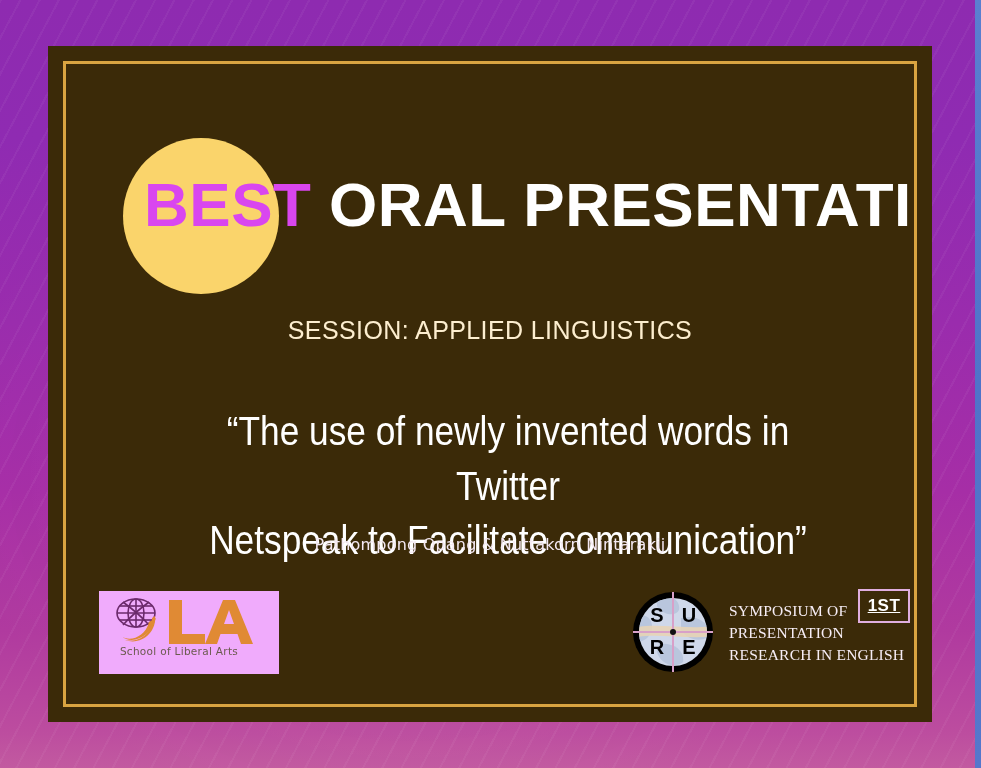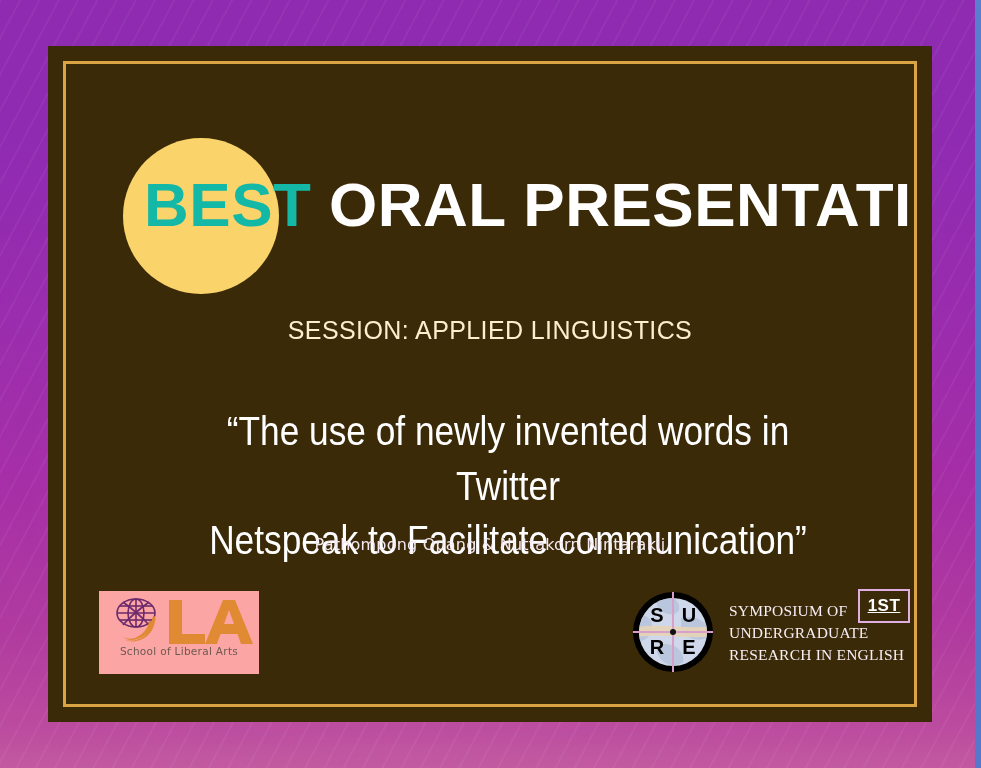--- a/index.html
+++ b/index.html
@@ -106,21 +106,21 @@
     top: 44px;
     white-space: nowrap;
     font-family: "Liberation Sans", sans-serif;
     font-weight: bold;
     font-size: 62px;
     letter-spacing: 0.5px;
     color: #ffffff;
     line-height: 1;
   }
   .headline-text .word-best {
-    color: #14b8a6;
+    color: #d946ef;
   }
 
   
   .session-line {
     position: absolute;
     left: 0;
     top: 252px;
     width: 100%;
     text-align: center;
     font-family: "Liberation Sans", sans-serif;
@@ -160,22 +160,23 @@
     letter-spacing: 0.2px;
   }
 
   
   .sla-logo {
     position: absolute;
     left: 33px;
     top: 527px;
     width: 160px;
     height: 83px;
-    background: #fca5a5;
+    background: #f0abfc;
     overflow: hidden;
+    padding-left: 20px;
   }
   .sla-mark {
     position: absolute;
     left: 0; top: 5px;
     width: 160px; height: 52px;
   }
   .sla-caption {
     position: absolute;
     left: 0;
     top: 54px;
@@ -340,21 +341,21 @@
             </g>
             <circle cx="44" cy="44" r="3" fill="#111111"></circle>
 
             <text x="28" y="34" font-family="Liberation Sans, sans-serif" font-size="20" font-weight="bold" fill="#000000" text-anchor="middle">S</text>
             <text x="60" y="34" font-family="Liberation Sans, sans-serif" font-size="20" font-weight="bold" fill="#000000" text-anchor="middle">U</text>
             <text x="28" y="66" font-family="Liberation Sans, sans-serif" font-size="20" font-weight="bold" fill="#000000" text-anchor="middle">R</text>
             <text x="60" y="66" font-family="Liberation Sans, sans-serif" font-size="20" font-weight="bold" fill="#000000" text-anchor="middle">E</text>
           </svg>
           <div class="sure-text">
             <span>SYMPOSIUM OF</span>
-            <span>UNDERGRADUATE</span>
+            <span>PRESENTATION</span>
             <span>RESEARCH IN ENGLISH</span>
           </div>
         </div>
 
         <div class="badge-first">1ST</div>
 
       </div>
     </div>
   </div>
 </div>

